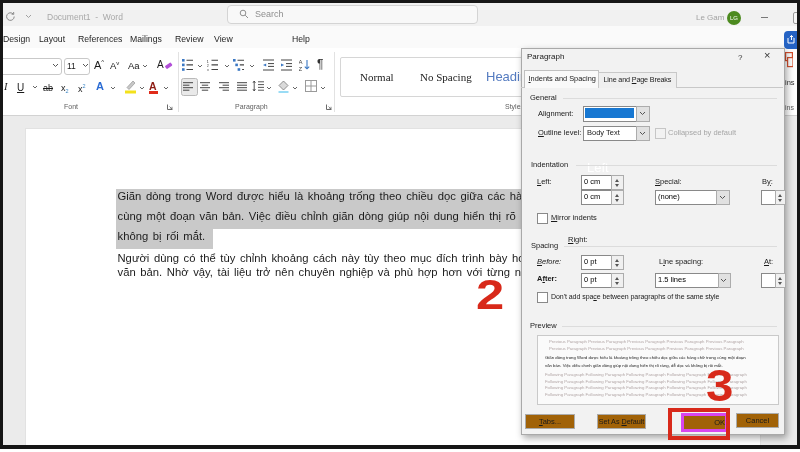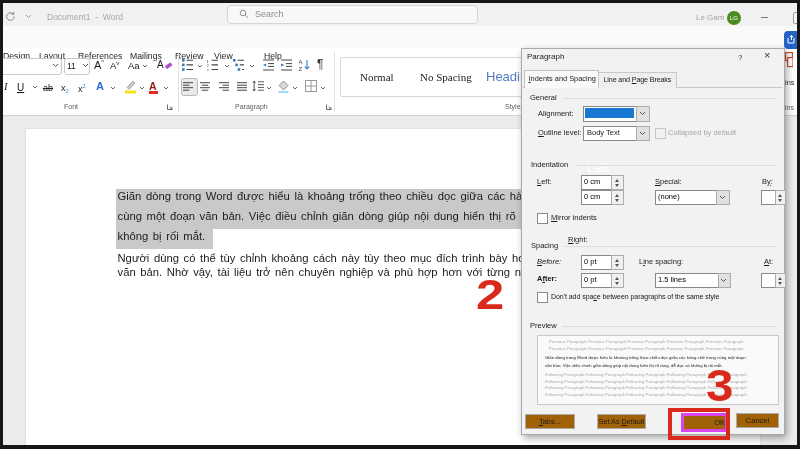--- a/index.html
+++ b/index.html
@@ -5,21 +5,21 @@
   html,body{margin:0;padding:0;}
   body{width:800px;height:452px;position:relative;overflow:hidden;background:#fff;
        font-family:"Liberation Sans",sans-serif;}
   .abs{position:absolute;}
   #frame{left:0;top:0;width:794px;height:443px;border:3px solid #161616;background:#ebebeb;}
   #titlebar{left:3px;top:3px;width:794px;height:23px;background:#f1f1f1;}
   #menurow{left:3px;top:26px;width:794px;height:22px;background:#fafafa;}
   #ribbon{left:3px;top:48px;width:794px;height:67px;background:#ffffff;border-bottom:1px solid #d2d2d2;}
   #docarea{left:3px;top:116px;width:794px;height:329px;background:#ebebeb;}
   #page{left:26px;top:129px;width:734px;height:316px;background:#ffffff;box-shadow:0 0 0 1px #e2e2e2;}
-  .mi{position:absolute;top:34px;font-size:8.7px;color:#262626;margin-top:17px;}
+  .mi{position:absolute;top:34px;font-size:8.7px;color:#262626;}
   .glabel{position:absolute;top:103px;font-size:7px;color:#5f5f5f;}
   .vsep{position:absolute;top:52px;height:60px;width:1px;background:#e2e2e2;}
   .hl{position:absolute;background:#c9c9c9;}
   .docline{position:absolute;font-size:11.25px;line-height:12px;color:#1c1c1c;white-space:nowrap;word-spacing:1.5px;}
   .red{color:#d8291a;font-weight:bold;line-height:1;}
   #dlg{left:521px;top:48px;width:262px;height:385px;background:#f2f2f2;border:1px solid #a9a9a9;
        box-shadow:2px 3px 7px rgba(0,0,0,0.35);}
   .dl{position:absolute;font-size:7.5px;line-height:1;color:#1a1a1a;white-space:nowrap;}
   .fld{position:absolute;background:#fff;border:1px solid #898989;}
   .spin{position:absolute;width:11px;background:#f0f0f0;border:1px solid #acacac;}
@@ -58,21 +58,21 @@
 <div class="abs" style="left:727px;top:11px;width:14px;height:14px;border-radius:50%;background:#4c8a1f;color:#fff;font-size:6px;text-align:center;line-height:14px;">LG</div>
 <div class="abs" style="left:761px;top:17px;width:7px;height:1.2px;background:#787878;"></div>
 <div class="abs" style="left:793px;top:12px;width:8px;height:10px;border:1.2px solid #9a9a9a;border-radius:2px;background:#f6f6f6;"></div>
 
 <div class="mi" style="left:3px;">Design</div>
 <div class="mi" style="left:39px;">Layout</div>
 <div class="mi" style="left:78px;">References</div>
 <div class="mi" style="left:130px;">Mailings</div>
 <div class="mi" style="left:175px;">Review</div>
 <div class="mi" style="left:214px;">View</div>
-<div class="mi" style="left:232px;padding-left:32px;">Help</div>
+<div class="mi" style="left:260px;padding-left:32px;">Help</div>
 
 <div class="abs" style="left:-4px;top:58px;width:64px;height:15px;background:#fff;border:1px solid #c9c9c9;border-radius:3px;"></div>
 <svg class="abs" style="left:52px;top:63px" width="7" height="5" viewBox="0 0 7 5">
     <path d="M1 1l2.5 2.5L6 1" fill="none" stroke="#555" stroke-width="1"></path>
   </svg>
 <div class="abs" style="left:64px;top:58px;width:24px;height:15px;background:#fff;border:1px solid #c9c9c9;border-radius:3px;"></div>
 <div class="abs" style="left:67px;top:61px;font-size:8.5px;color:#1a1a1a;">11</div>
 <svg class="abs" style="left:82px;top:63px" width="7" height="5" viewBox="0 0 7 5">
     <path d="M1 1l2.5 2.5L6 1" fill="none" stroke="#555" stroke-width="1"></path>
   </svg>
@@ -282,21 +282,21 @@
 <div class="spin" style="left:775px;top:190px;height:13px;width:9px;"></div>
 <div class="abs" style="left:537px;top:212.5px;width:9px;height:9px;border:1px solid #898989;background:#fff;"></div>
 <div class="dl" style="left:551px;top:214px;"><span class="u">M</span>irror indents</div>
 
 <div class="dl" style="left:531px;top:241.7px;">Spacing</div>
 <div class="sec" style="left:564px;top:245.5px;width:213px;"></div>
 <div class="dl" style="left:537px;top:257.7px;font-style:italic;"><span class="u">B</span>efore:</div>
 <div class="fld" style="left:581px;top:255px;width:30px;height:13px;"></div>
 <div class="abs" style="left:584px;top:258px;font-size:7.5px;line-height:1;">0 pt</div>
 <div class="spin" style="left:611px;top:255px;height:13px;"></div>
-<div class="dl" style="left:639px;top:257.7px;">L<span class="u">i</span>ne spacing:</div>
+<div class="dl" style="left:659px;top:257.7px;">L<span class="u">i</span>ne spacing:</div>
 <div class="dl" style="left:764px;top:257.7px;"><span class="u">A</span>t:</div>
 <div class="dl" style="left:537px;top:275.2px;font-weight:bold;">A<span class="u">f</span>ter:</div>
 <div class="fld" style="left:581px;top:273px;width:30px;height:13px;"></div>
 <div class="abs" style="left:584px;top:276px;font-size:7.5px;line-height:1;">0 pt</div>
 <div class="spin" style="left:611px;top:273px;height:13px;"></div>
 <div class="fld" style="left:655px;top:273px;width:63px;height:13px;"></div>
 <div class="abs" style="left:658px;top:276px;font-size:7.5px;line-height:1;">1.5 lines</div>
 <div class="cmbbtn" style="left:718px;top:273px;width:11px;height:13px;"></div>
 <svg class="abs" style="left:720px;top:277.5px" width="7" height="5" viewBox="0 0 7 5">
     <path d="M1 1l2.5 2.5L6 1" fill="none" stroke="#555" stroke-width="1"></path>

